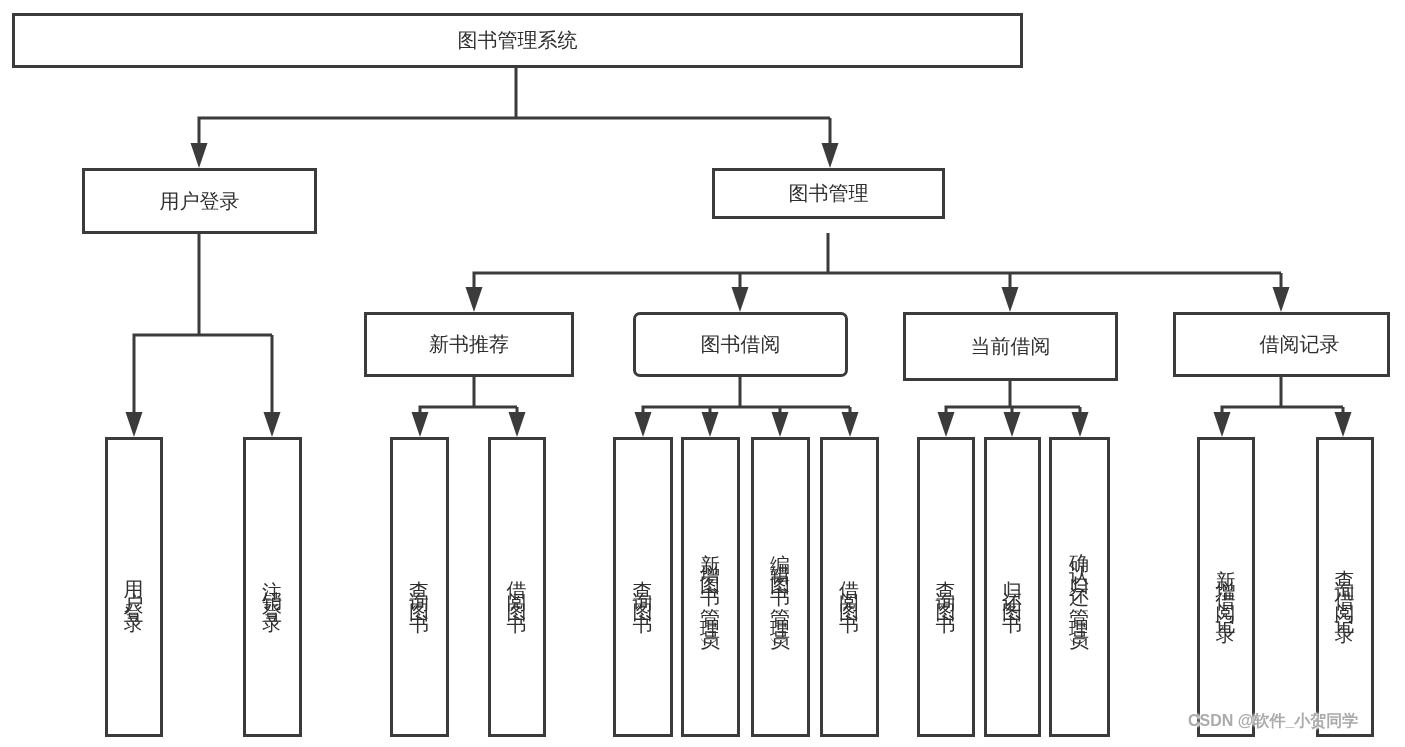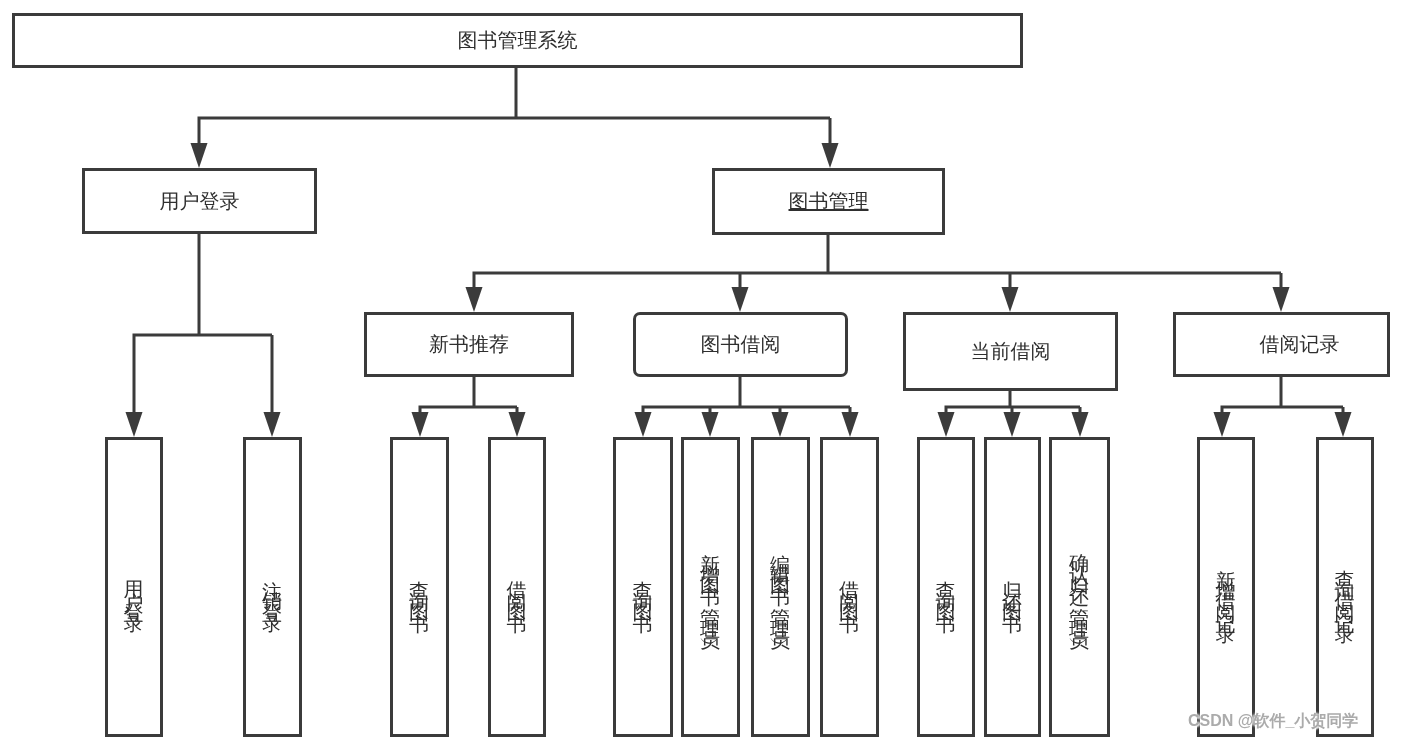--- a/index.html
+++ b/index.html
@@ -82,31 +82,31 @@
     </g>
   </svg>
 
   <div class="node" style="left:12px; top:13px; width:1011px; height:55px;">
     <span>图书管理系统</span>
   </div>
 
   <div class="node" style="left:82px; top:168px; width:235px; height:66px;">
     <span>用户登录</span>
   </div>
-  <div class="node" style="left:712px; top:168px; width:233px; height:67px;text-decoration:underline;">
+  <div class="node" style="left:712px; top:168px; width:233px; height:51px;">
     <span>图书管理</span>
   </div>
 
   <div class="node" style="left:364px; top:312px; width:210px; height:65px;">
     <span>新书推荐</span>
   </div>
   <div class="node" style="left:633px; top:312px; width:215px; height:65px;border-radius:7px;">
     <span>图书借阅</span>
   </div>
-  <div class="node" style="left:903px; top:312px; width:215px; height:79px;">
+  <div class="node" style="left:903px; top:312px; width:215px; height:69px;">
     <span>当前借阅</span>
   </div>
   <div class="node" style="left:1173px; top:312px; width:217px; height:65px;padding-left:36px;">
     <span>借阅记录</span>
   </div>
 
   <div class="leaf" style="left:105px; top:437px; width:58px; height:300px;">
     <span>用户登录</span>
   </div>
   <div class="leaf" style="left:243px; top:437px; width:59px; height:300px;">

